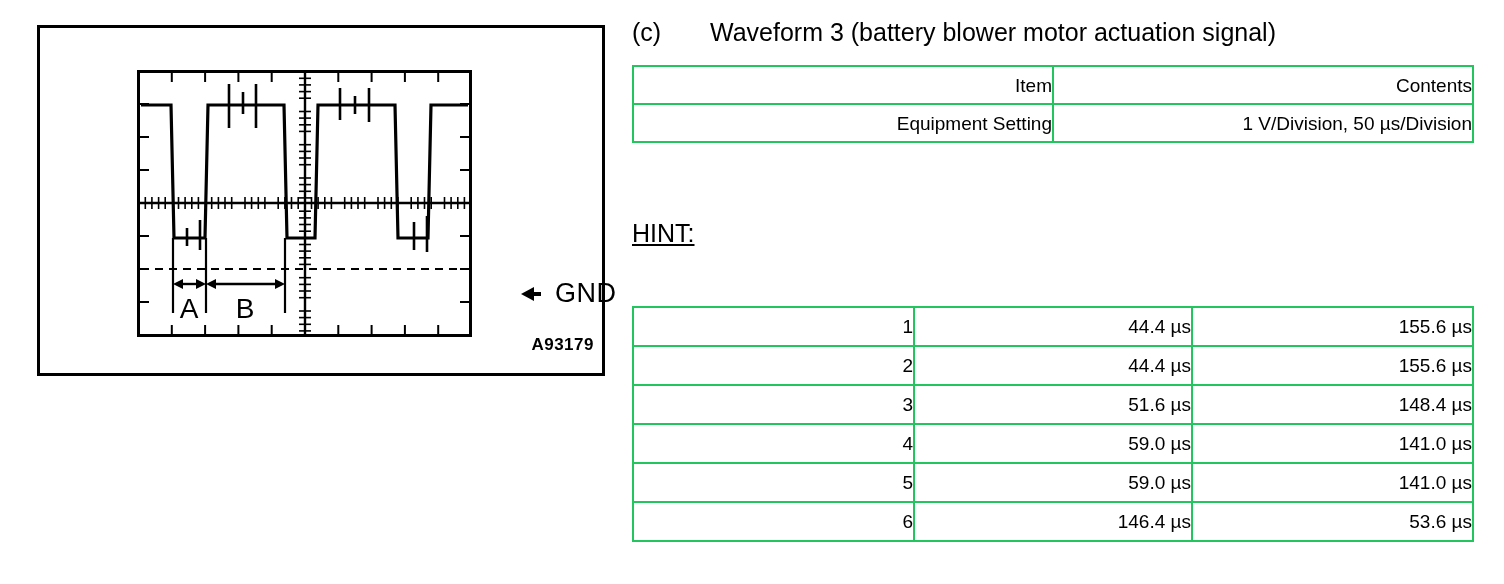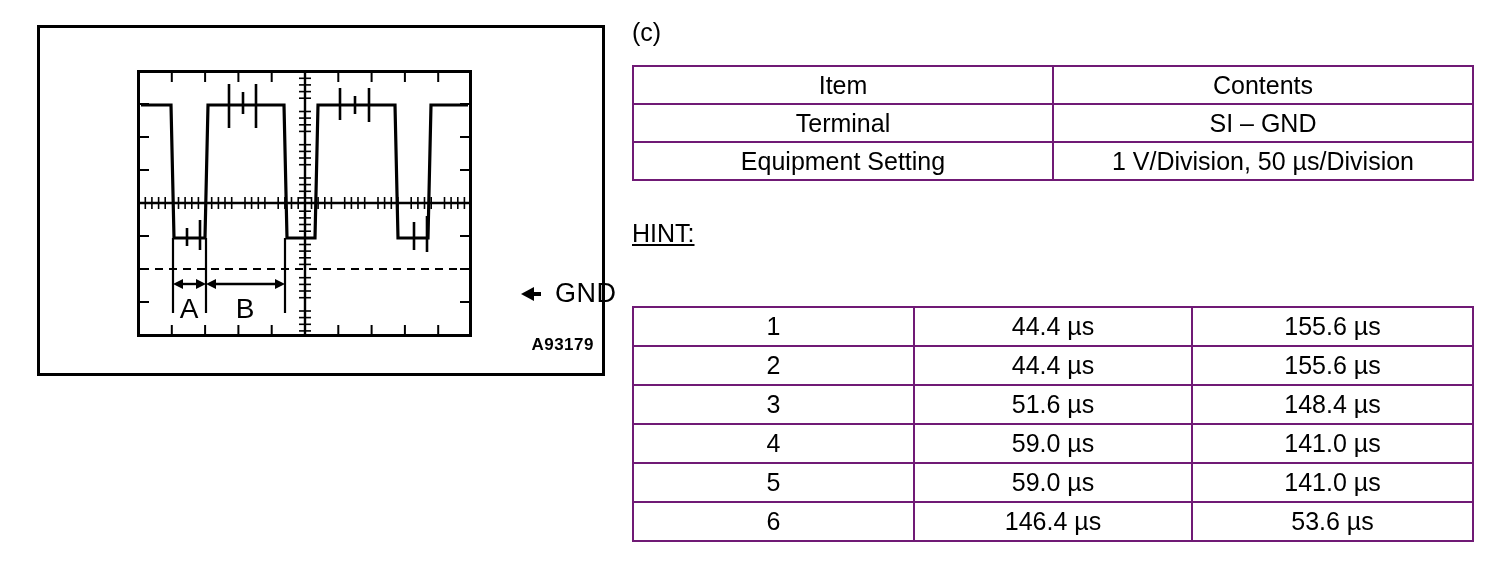--- a/index.html
+++ b/index.html
@@ -95,25 +95,25 @@
   }
 
   
   table.spec {
     position: absolute;
     border-collapse: collapse;
     table-layout: fixed;
     background: #fff;
   }
   table.spec td, table.spec th {
-    border: 2px solid #701a75;
-    text-align: center;
+    border: 2px solid #22c55e;
+    text-align: right;
     vertical-align: middle;
     font-weight: normal;
-    font-size: 25px;
+    font-size: 19px;
     padding: 0;
     line-height: 1;
     white-space: nowrap;
   }
 
   #spec-table {
     left: 632px;
     top: 65px;
     width: 840px;
   }
@@ -324,35 +324,32 @@
   <div id="gnd-callout">
     <span class="arrow-left"></span>
     <span id="gnd-label">GND</span>
   </div>
 
   <div id="figure-code">A93179</div>
 </div>
 
 <div id="section-heading">
   <span id="section-marker">(c)</span>
+  <span id="section-title">Waveform 3 (battery blower motor actuation signal)</span>
 </div>
 
 <table class="spec" id="spec-table">
   <colgroup>
       <col class="c-item">
       <col class="c-contents">
     </colgroup>
   <tbody>
     <tr>
       <td>Item</td>
       <td>Contents</td>
-    </tr>
-    <tr>
-      <td>Terminal</td>
-      <td>SI – GND</td>
     </tr>
     <tr>
       <td>Equipment Setting</td>
       <td>1 V/Division, 50 µs/Division</td>
     </tr>
   </tbody>
 </table>
 
 <div id="hint-block">
   <div id="hint-label">HINT:</div>

